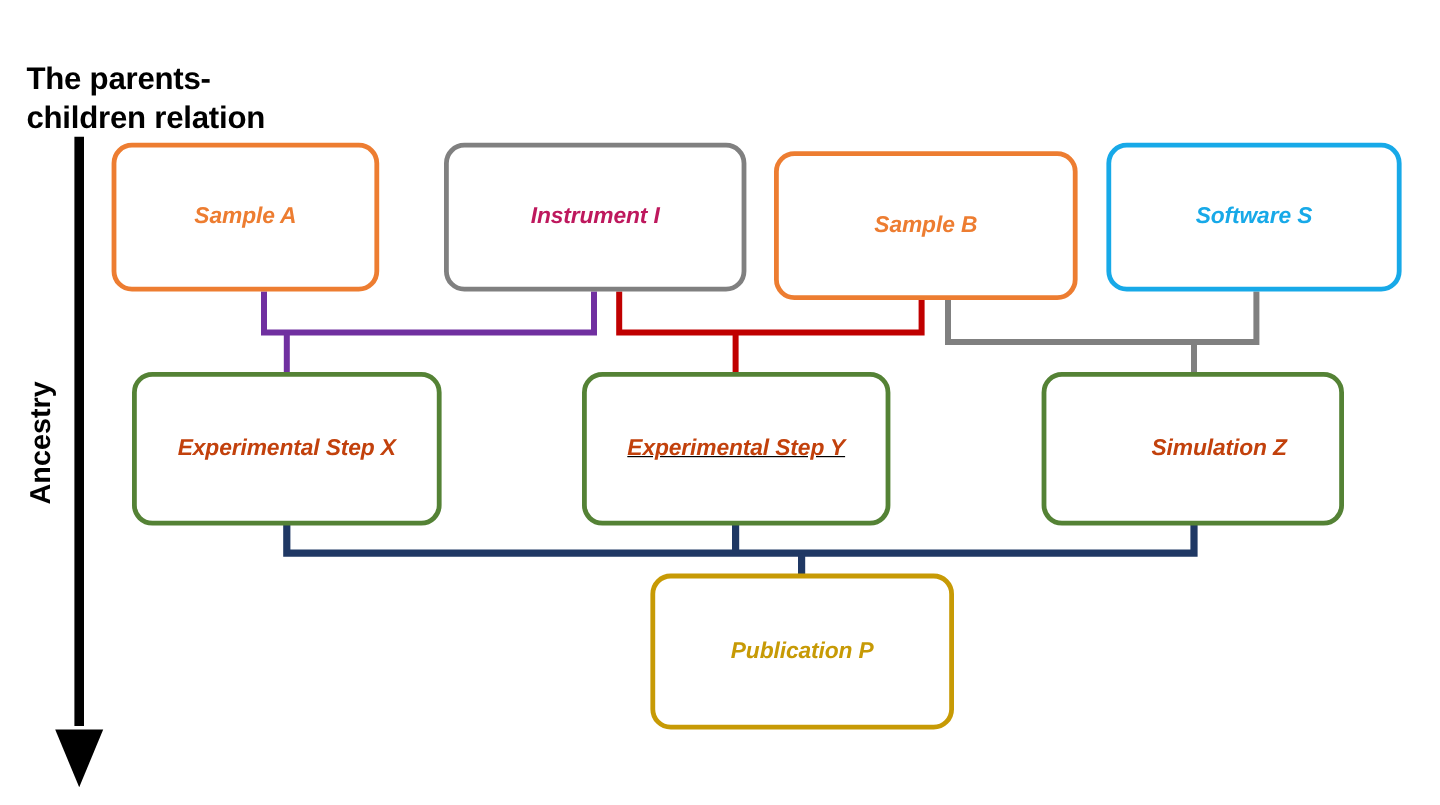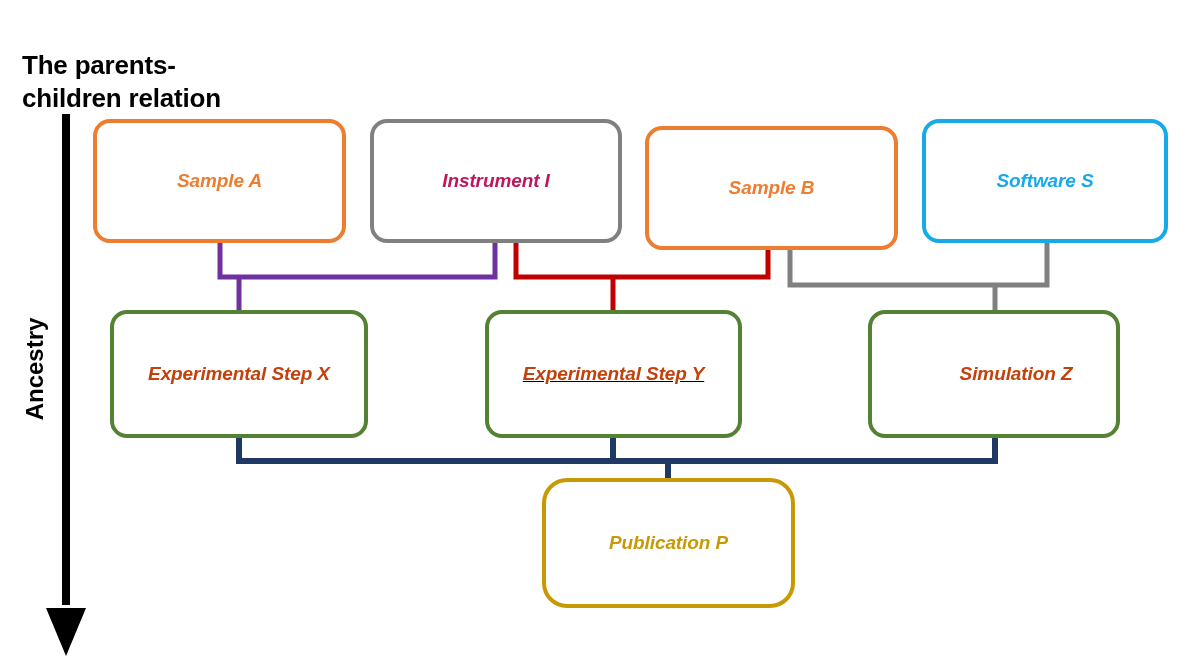--- a/index.html
+++ b/index.html
@@ -78,21 +78,21 @@
     white-space: nowrap;
   }
   .node.sample   { border-color: #ED7D31; }
   .node.sample   .node-label { color: #ED7D31; }
   .node.instrument { border-color: #808080; }
   .node.instrument .node-label { color: #be185d; }
   .node.software { border-color: #17A9E8; }
   .node.software .node-label { color: #17A9E8; }
   .node.process  { border-color: #548235; }
   .node.process  .node-label { color: #c2410c; }
-  .node.publication { border-color: #C79A05; border-radius: 25px; }
+  .node.publication { border-color: #C79A05; }
   .node.publication .node-label { color: #C79A05; }
 
   
   #connectors {
     position: absolute;
     left: 0;
     top: 0;
     width: 1200px;
     height: 671px;
     z-index: 1;
@@ -132,21 +132,21 @@
       <path d="M 995 285 L 995 311" fill="none" stroke="#808080" stroke-width="5"></path>
     </g>
 
     <g>
       <path d="M 239 437 L 239 461 L 995 461 L 995 437" fill="none" stroke="#1F3864" stroke-width="6"></path>
       <path d="M 613 437 L 613 461" fill="none" stroke="#1F3864" stroke-width="6"></path>
       <path d="M 668 461 L 668 479" fill="none" stroke="#1F3864" stroke-width="6"></path>
     </g>
   </svg>
 
-  <div class="node sample" style="left:93px; top:119px; width:253px; height:124px;">
+  <div class="node sample" style="left:93px; top:119px; width:223px; height:124px;">
     <span class="node-label">Sample A</span>
   </div>
 
   <div class="node instrument" style="left:370px; top:119px; width:252px; height:124px;">
     <span class="node-label">Instrument I</span>
   </div>
 
   <div class="node sample" style="left:645px; top:126px; width:253px; height:124px;">
     <span class="node-label">Sample B</span>
   </div>

